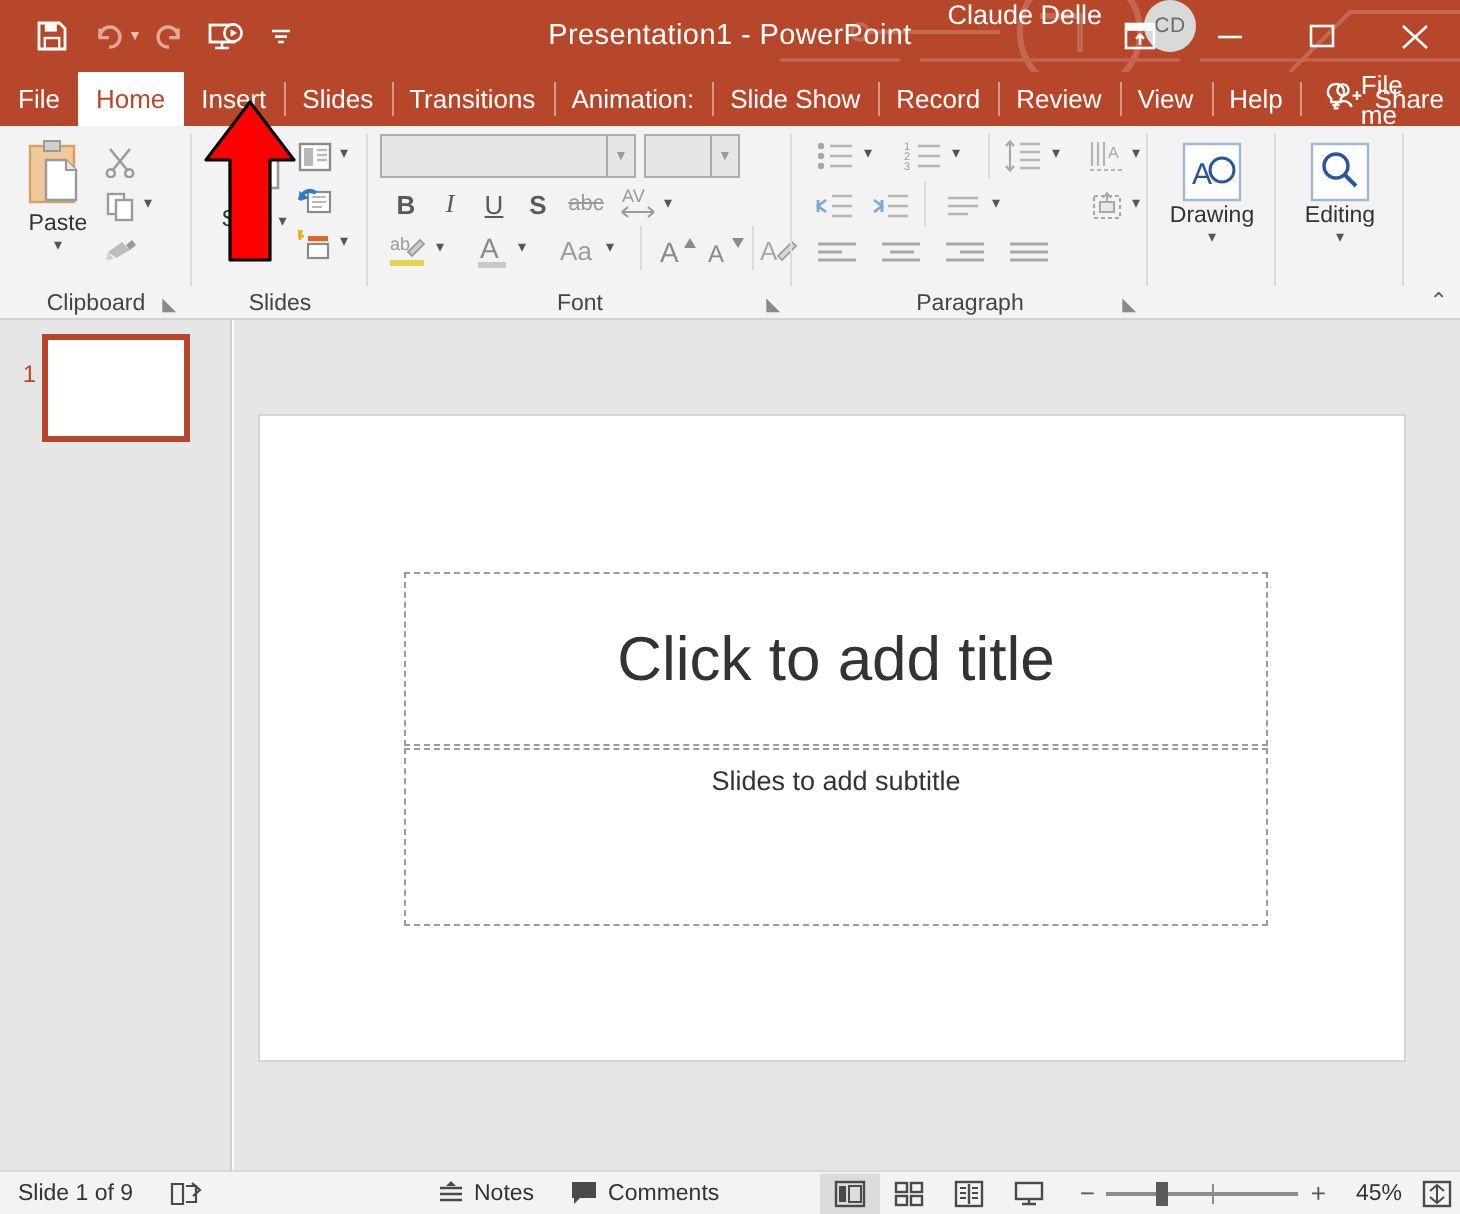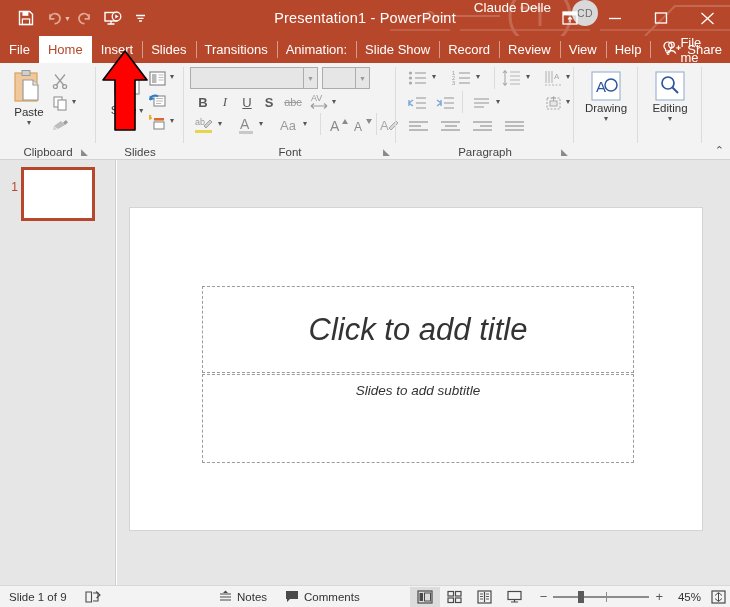--- a/index.html
+++ b/index.html
@@ -115,21 +115,21 @@
   .workarea {
     position: absolute; left: 117px; top: 160px; right: 0; bottom: 22px;
     background: #E6E6E6;
   }
   .slide-canvas {
     position: absolute; left: 12px; top: 47px; width: 574px; height: 324px;
     background: #fff; border: 1px solid #d4d4d4;
   }
   .ph {
     position: absolute; border: 1px dashed #9b9b9b;
-    display: flex; align-items: center; justify-content: center; font-style: italic;
+    display: flex; align-items: center; justify-content: center;
   }
   .ph-title { left: 72px; top: 78px; width: 432px; height: 87px; }
   .ph-title span { font-size: 31px; color: #333; font-weight: 300; }
   .ph-sub { left: 72px; top: 166px; width: 432px; height: 89px; align-items: flex-start; padding-top: 8px;}
   .ph-sub span { font-size: 13.5px; color: #333; }
 
   
   .statusbar {
     position: absolute; left: 0; bottom: 0; width: 730px; height: 22px;
     background: #F3F3F3; border-top: 1px solid #d8d8d8;

